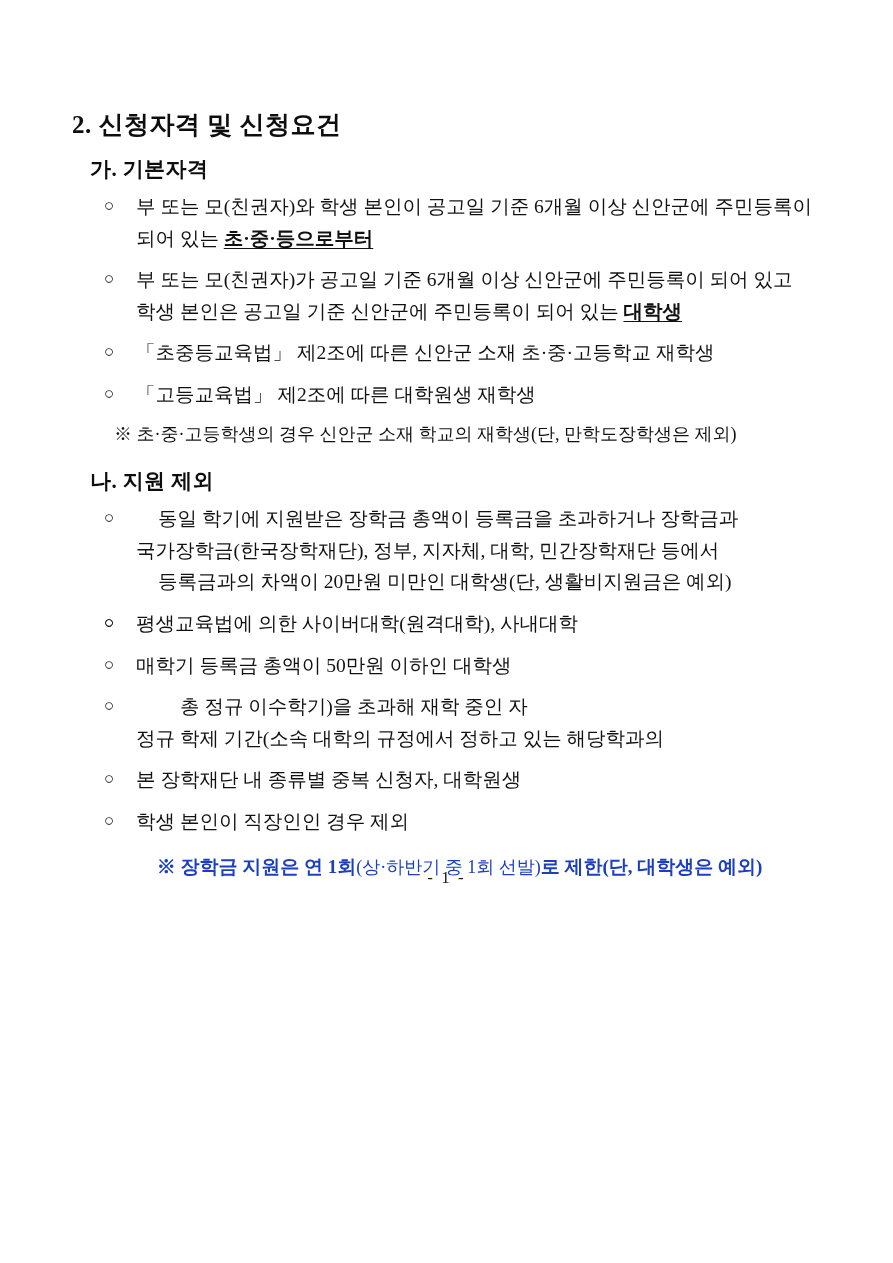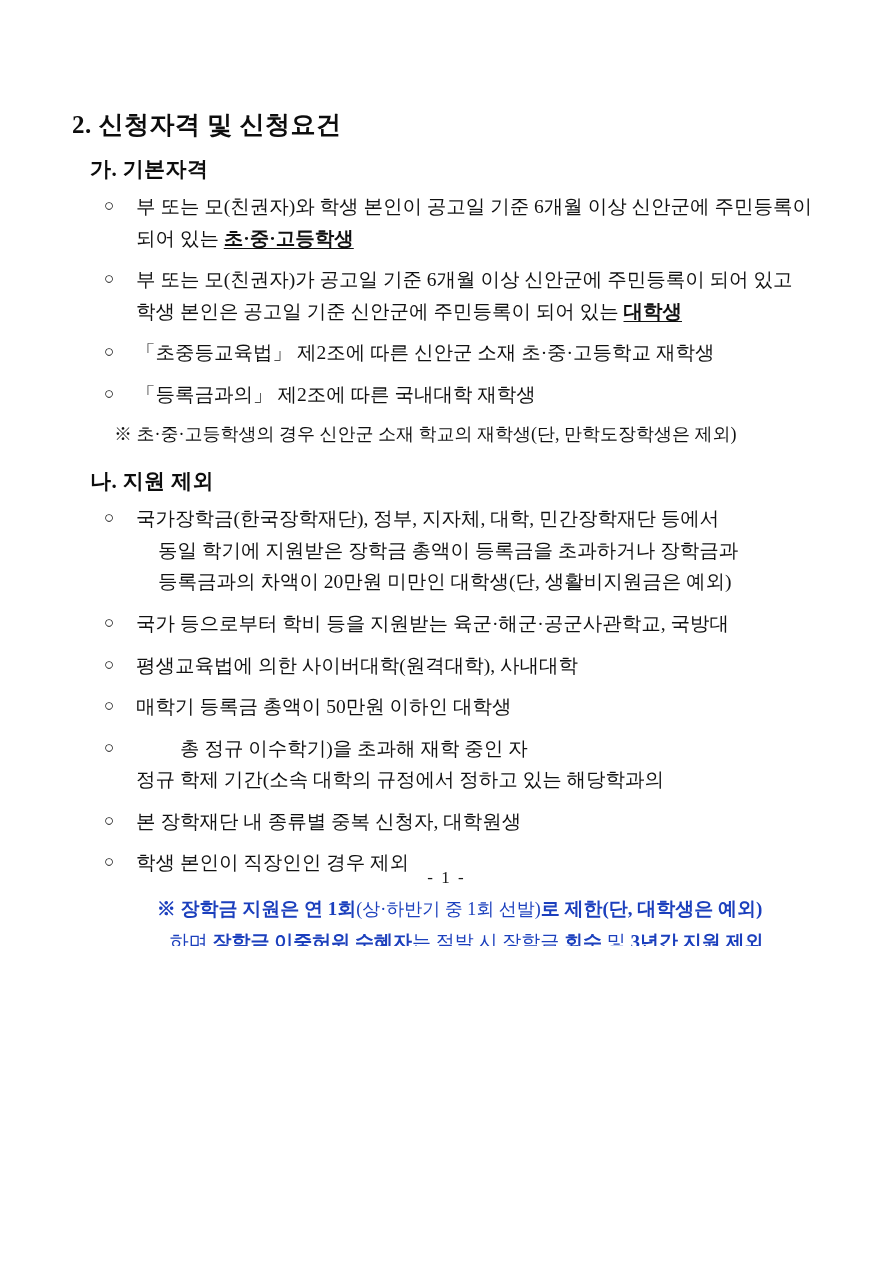--- a/index.html
+++ b/index.html
@@ -114,55 +114,54 @@
 <div class="page">
 
   <h1 class="h-section">2. 신청자격 및 신청요건</h1>
 
   <h2 class="h-sub">가. 기본자격</h2>
 
   <ul class="items">
     <li class="item">
       <span class="marker">○</span>
       <span class="line">부 또는 모(친권자)와 학생 본인이 공고일 기준 6개월 이상 신안군에 주민등록이</span>
-      <span class="line"><span>되어 있는 </span><span class="u-uline">초·중·고등학생</span></span>
+      <span class="line"><span>되어 있는 </span><span class="u-uline">초·중·등으로부터</span></span>
     </li>
 
     <li class="item">
       <span class="marker">○</span>
       <span class="line">부 또는 모(친권자)가 공고일 기준 6개월 이상 신안군에 주민등록이 되어 있고</span>
       <span class="line"><span>학생 본인은 공고일 기준 신안군에 주민등록이 되어 있는 </span><span class="u-uline">대학생</span></span>
     </li>
 
     <li class="item">
       <span class="marker">○</span>
       <span class="line">「초중등교육법」 제2조에 따른 신안군 소재 초·중·고등학교 재학생</span>
     </li>
 
     <li class="item">
       <span class="marker">○</span>
-      <span class="line">「등록금과의」 제2조에 따른 국내대학 재학생</span>
+      <span class="line">「고등교육법」 제2조에 따른 대학원생 재학생</span>
     </li>
   </ul>
 
   <p class="note">※ 초·중·고등학생의 경우 신안군 소재 학교의 재학생(단, 만학도장학생은 제외)</p>
 
   <h2 class="h-sub">나. 지원 제외</h2>
 
   <ul class="items">
     <li class="item">
       <span class="marker">○</span>
+      <span class="line indent1">동일 학기에 지원받은 장학금 총액이 등록금을 초과하거나 장학금과</span>
       <span class="line">국가장학금(한국장학재단), 정부, 지자체, 대학, 민간장학재단 등에서</span>
-      <span class="line indent1">동일 학기에 지원받은 장학금 총액이 등록금을 초과하거나 장학금과</span>
       <span class="line indent1">등록금과의 차액이 20만원 미만인 대학생(단, 생활비지원금은 예외)</span>
     </li>
 
     <li class="item">
       <span class="marker">○</span>
-      <span class="line">국가 등으로부터 학비 등을 지원받는 육군·해군·공군사관학교, 국방대</span>
     </li>
 
     <li class="item">
       <span class="marker">○</span>
       <span class="line">평생교육법에 의한 사이버대학(원격대학), 사내대학</span>
     </li>
 
     <li class="item">
       <span class="marker">○</span>
       <span class="line">매학기 등록금 총액이 50만원 이하인 대학생</span>
@@ -180,17 +179,16 @@
     </li>
 
     <li class="item">
       <span class="marker">○</span>
       <span class="line">학생 본인이 직장인인 경우 제외</span>
     </li>
   </ul>
 
   <div class="blue-block">
     <span class="bl l1"><span class="b">※ </span><span class="b">장학금 지원은 연 1회</span><span class="sm">(상·하반기 중 1회 선발)</span><span class="b">로 </span><span class="b">제한(단, 대학생은 예외)</span></span>
-    <span class="bl l2"><span>하며 </span><span class="b">장학금 이중허위 수혜자</span><span>는 적발 시 장학금 </span><span class="b">회수</span><span> 및 </span><span class="b">3년간 지원 제외</span></span>
   </div>
 
   <div class="page-number">- 1 -</div>
 </div>
 
 </body></html>

